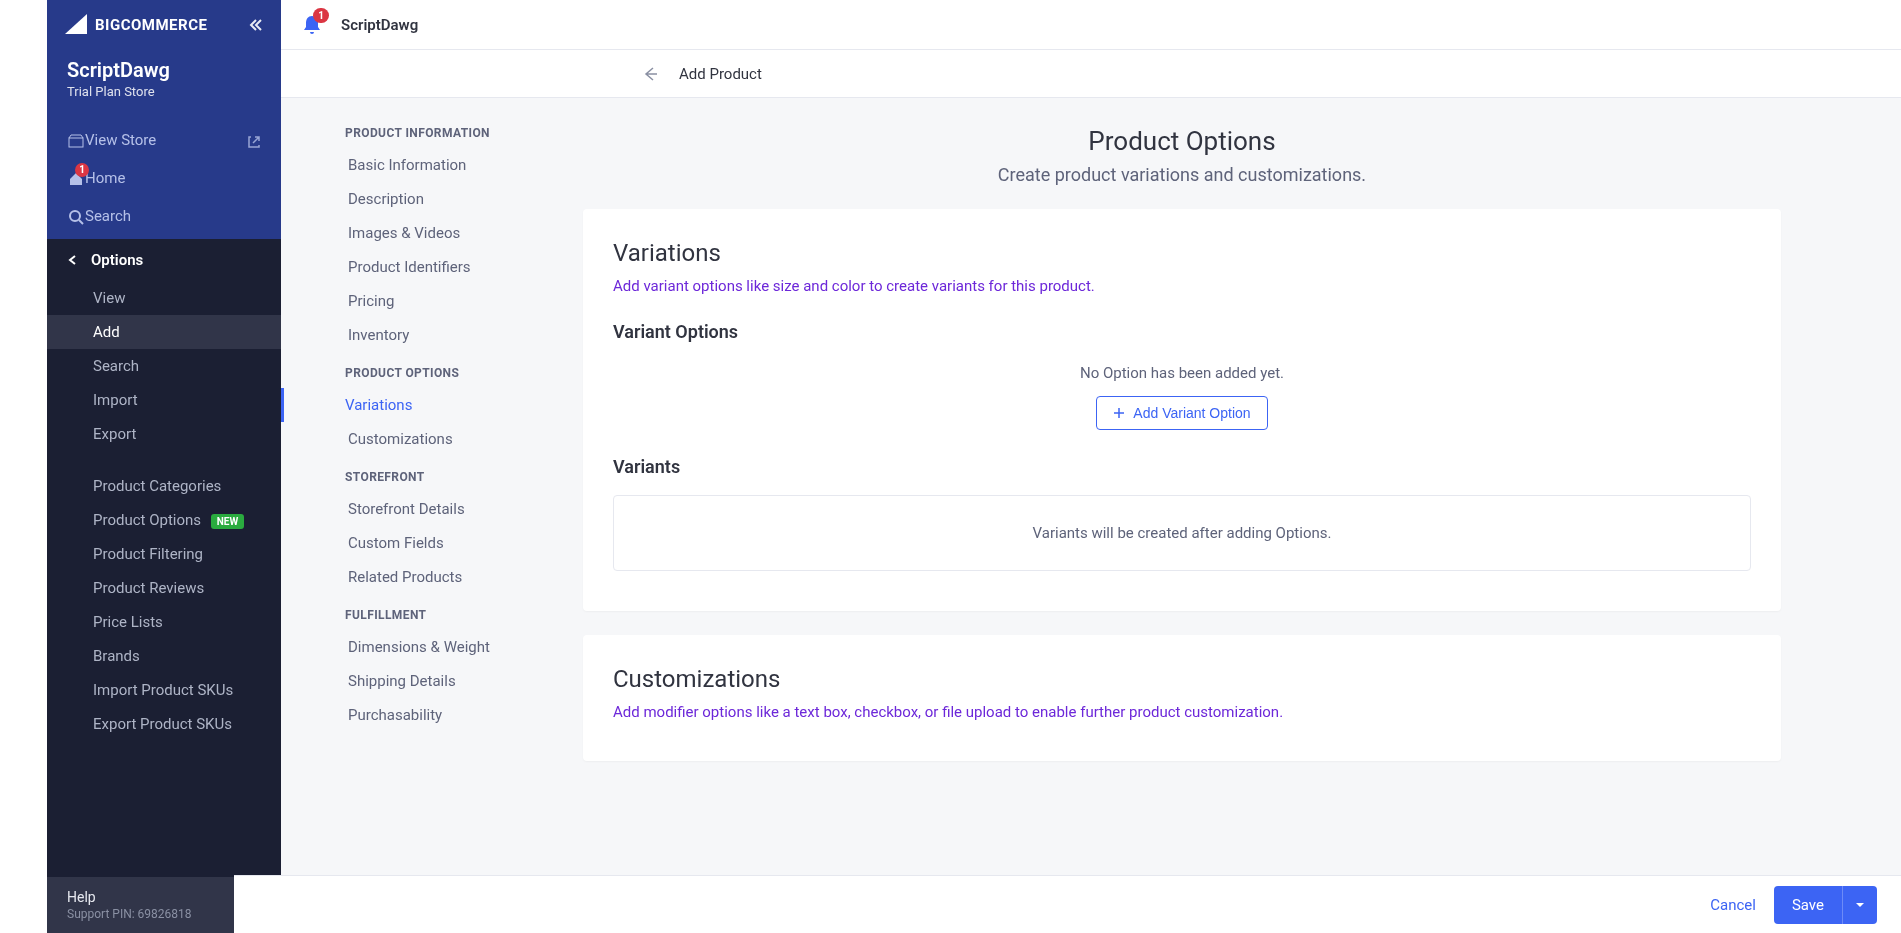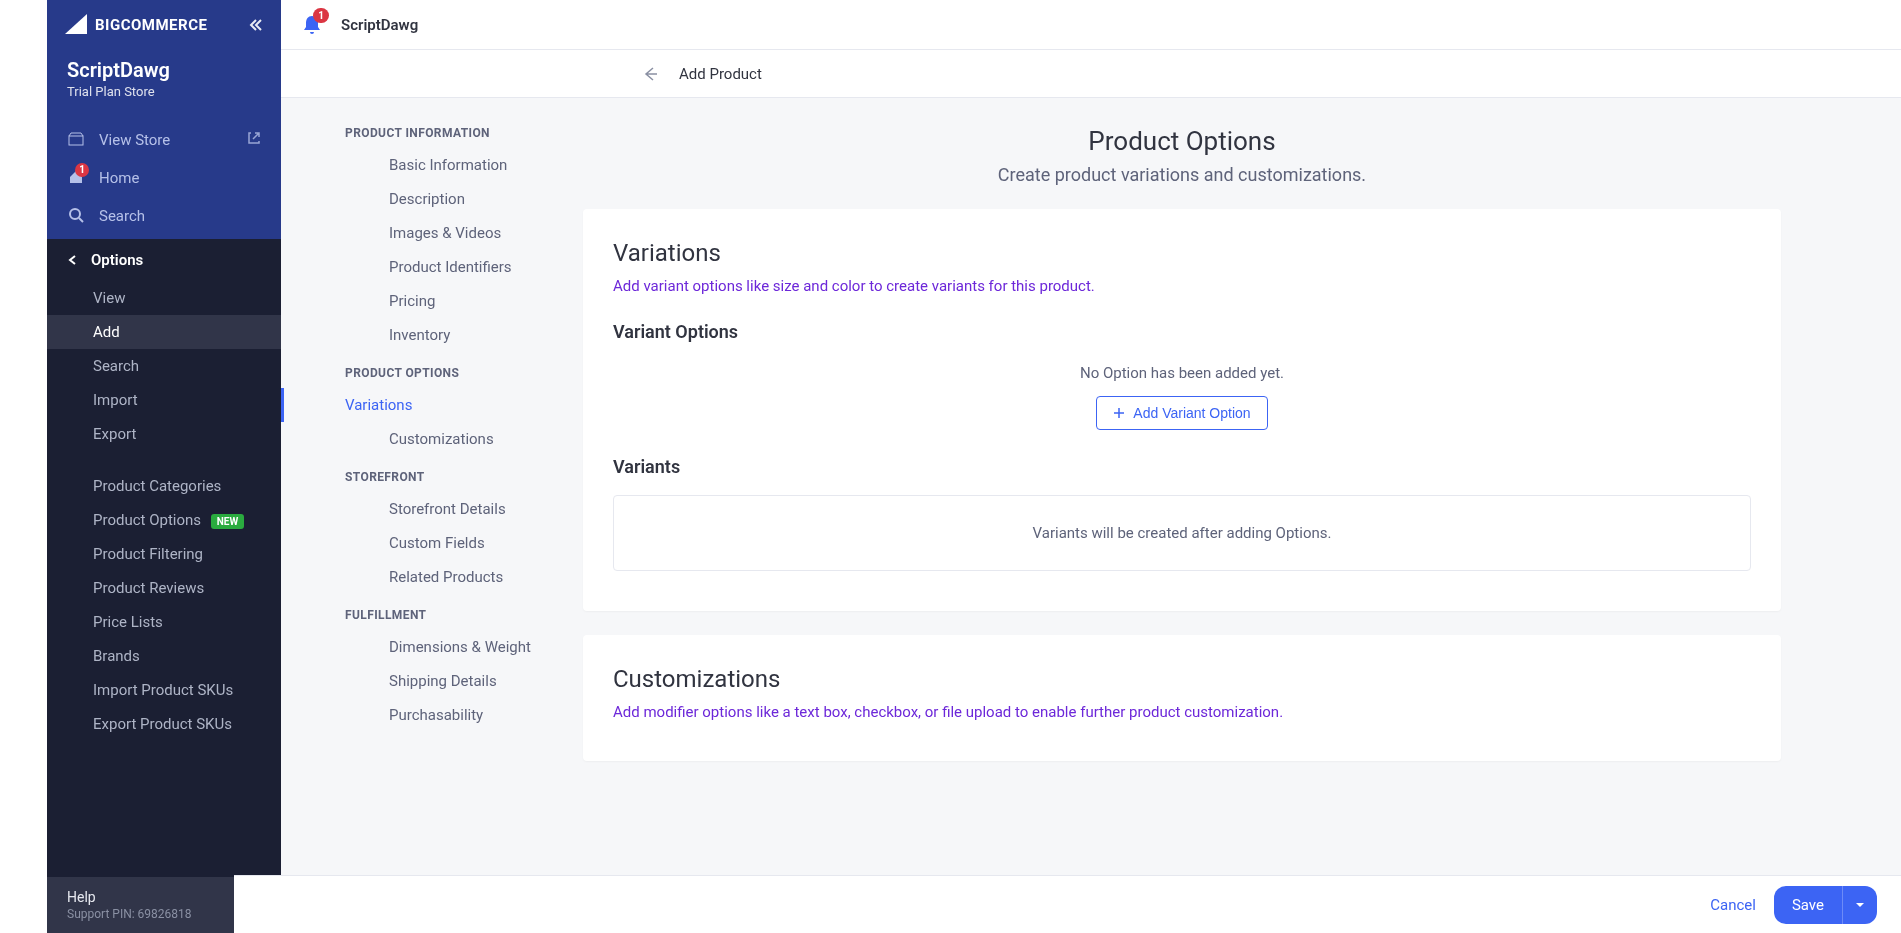--- a/index.html
+++ b/index.html
@@ -11,21 +11,21 @@
 .sidebar-dark { background: #1B1F33; flex: 1; display: flex; flex-direction: column; overflow: auto; }
 .logo-row { display: flex; align-items: center; justify-content: space-between; padding: 14px 18px; }
 .logo { display: flex; align-items: center; gap: 2px; font-weight: 700; font-size: 15px; letter-spacing: 0.5px; }
 .logo svg { width: 28px; height: 22px; }
 .collapse-icon { cursor: pointer; opacity: 0.9; }
 .store-block { padding: 8px 20px 18px; }
 .store-name { font-size: 20px; font-weight: 600; }
 .store-plan { font-size: 13px; opacity: 0.85; margin-top: 2px; }
 
 .nav-top { padding: 4px 0; }
-.nav-item { display: flex; align-items: flex-start; padding: 10px 20px; gap: 14px; color: #B5C0E8; cursor: pointer; font-size: 15px; position: relative; }
+.nav-item { display: flex; align-items: flex-end; padding: 10px 20px; color: #B5C0E8; cursor: pointer; font-size: 15px; position: relative; }
 .nav-item .icon { width: 18px; display: flex; justify-content: center; }
 .nav-item .ext { margin-left: auto; opacity: 0.8; }
 .badge-red { position: absolute; background: #DB3643; color: #fff; border-radius: 8px; font-size: 10px; font-weight: 700; padding: 0 4px; min-width: 14px; height: 14px; line-height: 14px; text-align: center; top: 4px; left: 28px; }
 
 .section-header { display: flex; align-items: center; gap: 12px; padding: 12px 20px; font-weight: 600; color: #fff; font-size: 15px; cursor: pointer; }
 .subnav { display: flex; flex-direction: column; }
 .subnav-item { padding: 8px 20px 8px 46px; color: #AEB4C6; cursor: pointer; font-size: 15px; }
 .subnav-item.active { background: #313549; color: #fff; }
 .subnav-gap { height: 18px; }
 .new-pill { background: #2AAB3F; color: #fff; font-size: 10px; font-weight: 700; padding: 2px 6px; border-radius: 3px; margin-left: 6px; }
@@ -45,42 +45,42 @@
 .back-btn { cursor: pointer; color: #5E637A; }
 .subheader-title { font-size: 15px; color: #313440; }
 
 .content-row { flex: 1; display: flex; overflow: hidden; background: #F6F7F9; }
 
 
 .secnav { width: 292px; background: #F6F7F9; padding: 14px 0; overflow-y: auto; position: relative; }
 .secnav::-webkit-scrollbar { width: 10px; }
 .secnav::-webkit-scrollbar-thumb { background: #C9CDD8; border-radius: 5px; }
 .secnav-group-title { font-size: 12px; font-weight: 700; letter-spacing: 0.4px; color: #5E637A; padding: 4px 24px 8px 64px; margin-top: 10px; }
-.secnav-item { padding: 8px 24px 8px 64px; color: #5E637A; cursor: pointer; font-size: 15px; border-left: 3px solid transparent; margin-left: 41px; }
+.secnav-item { padding: 8px 24px 8px 64px; color: #5E637A; cursor: pointer; font-size: 15px; border-left: 3px solid transparent; }
 .secnav-item.active { color: #3C64F4; border-left-color: #3C64F4; padding-left: 61px; margin-left: 3px; border-left-width: 3px; }
 .secnav-item.active { border-left: 3px solid #3C64F4; margin-left: 0; padding-left: 61px; }
 
 
 .content { flex: 1; overflow-y: auto; padding: 28px 120px 100px 10px; }
 .page-title { font-size: 26px; font-weight: 400; color: #313440; text-align: center; }
 .page-sub { text-align: center; color: #5E637A; margin-top: 8px; font-size: 18px; }
 
 .card { background: #fff; border-radius: 4px; margin-top: 24px; padding: 30px 30px 40px; box-shadow: 0 1px 2px rgba(0,0,0,0.04); }
 .card h2 { font-size: 24px; font-weight: 400; color: #313440; }
 .card .desc { color: #6d28d9; margin-top: 10px; font-size: 15px; }
 .card h3 { font-size: 18px; font-weight: 600; margin-top: 26px; color: #313440; }
 .empty-text { text-align: center; color: #5E637A; margin-top: 22px; font-size: 15px; }
 .add-btn { display: inline-flex; align-items: center; gap: 8px; border: 1px solid #3C64F4; color: #3C64F4; background: #fff; padding: 8px 16px; border-radius: 4px; cursor: pointer; font-size: 14px; font-weight: 500; }
 .btn-row { text-align: center; margin-top: 14px; }
 .empty-box { border: 1px solid #E6E8EF; border-radius: 4px; padding: 28px; text-align: center; color: #5E637A; margin-top: 18px; font-size: 15px; }
 
 
 .footer { position: absolute; bottom: 0; left: 234px; right: 0; height: 58px; background: #fff; border-top: 1px solid #E6E8EF; display: flex; align-items: center; justify-content: flex-end; padding: 0 24px; gap: 18px; }
 .cancel-link { color: #3C64F4; cursor: pointer; font-size: 15px; }
-.save-btn { background: #3C64F4; color: #fff; border: none; border-radius: 12px; display: flex; align-items: stretch; cursor: pointer; overflow: hidden; }
+.save-btn { background: #3C64F4; color: #fff; border: none; border-radius: 4px; display: flex; align-items: stretch; cursor: pointer; overflow: hidden; }
 .save-btn .lbl { padding: 10px 18px; font-size: 15px; }
 .save-btn .drop { padding: 10px 12px; border-left: 1px solid rgba(255,255,255,0.25); display: flex; align-items: center; }
 
 svg { display: block; }
 </style>
 </head>
 <body>
 
 <div class="app">
 

